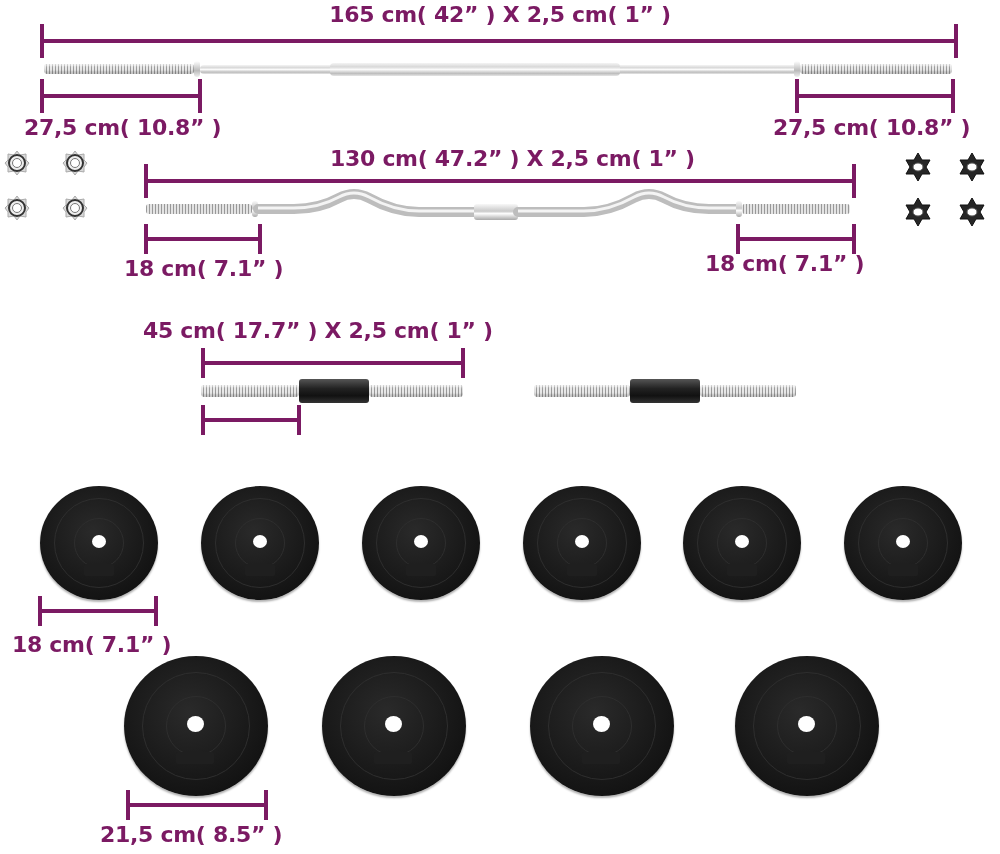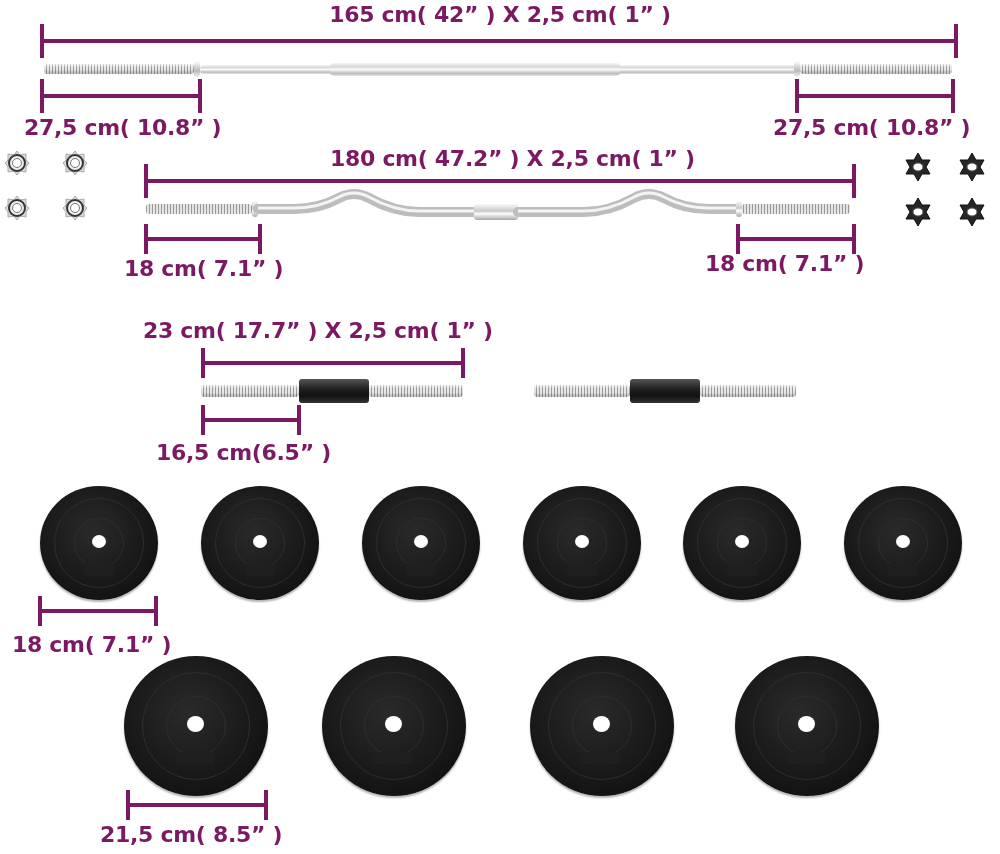--- a/index.html
+++ b/index.html
@@ -68,21 +68,21 @@
       <polygon points="13,1 16,5 22,4 22,10 25,13 22,17 22,22 16,21 13,25 10,21 4,22 4,17 1,13 4,10 4,4 10,5" fill="#d9d9d9" stroke="#aaa"></polygon>
       <circle cx="13" cy="13" r="8" fill="#eee" stroke="#333" stroke-width="2"></circle>
       <circle cx="13" cy="13" r="4.5" fill="#fff" stroke="#777"></circle>
     </svg>
   <svg class="clip" style="left:62px;top:195px;" viewBox="0 0 26 26">
       <polygon points="13,1 16,5 22,4 22,10 25,13 22,17 22,22 16,21 13,25 10,21 4,22 4,17 1,13 4,10 4,4 10,5" fill="#d9d9d9" stroke="#aaa"></polygon>
       <circle cx="13" cy="13" r="8" fill="#eee" stroke="#333" stroke-width="2"></circle>
       <circle cx="13" cy="13" r="4.5" fill="#fff" stroke="#777"></circle>
     </svg>
 
-  <div class="lbl" style="left:330px;top:148px;">180 cm( 47.2” ) X 2,5 cm( 1” )</div>
+  <div class="lbl" style="left:330px;top:148px;">130 cm( 47.2” ) X 2,5 cm( 1” )</div>
   <div class="dim" style="left:144px;top:164px;width:712px;height:34px;">
       <div class="h"></div>
       <div class="t l"></div>
       <div class="t r"></div>
     </div>
 
   <svg class="abs" style="left:144px;top:184px;" width="712" height="40" viewBox="0 0 712 40">
     <defs>
       <linearGradient id="chr" x1="0" y1="0" x2="0" y2="1">
           <stop offset="0" stop-color="#f8f8f8"></stop>
@@ -129,21 +129,21 @@
     </svg>
   <svg class="clip" style="left:903px;top:197px;width:30px;height:30px;" viewBox="0 0 30 30">
       <polygon points="15,1 19,8 27,8 23,15 27,22 19,22 15,29 11,22 3,22 7,15 3,8 11,8" fill="#262626" stroke="#111"></polygon>
       <ellipse cx="15" cy="15" rx="5" ry="4" fill="#fff" stroke="#555"></ellipse>
     </svg>
   <svg class="clip" style="left:957px;top:197px;width:30px;height:30px;" viewBox="0 0 30 30">
       <polygon points="15,1 19,8 27,8 23,15 27,22 19,22 15,29 11,22 3,22 7,15 3,8 11,8" fill="#262626" stroke="#111"></polygon>
       <ellipse cx="15" cy="15" rx="5" ry="4" fill="#fff" stroke="#555"></ellipse>
     </svg>
 
-  <div class="lbl" style="left:143px;top:320px;">23 cm( 17.7” ) X 2,5 cm( 1” )</div>
+  <div class="lbl" style="left:143px;top:320px;">45 cm( 17.7” ) X 2,5 cm( 1” )</div>
   <div class="dim" style="left:201px;top:348px;width:264px;height:30px;">
       <div class="h"></div>
       <div class="t l"></div>
       <div class="t r"></div>
     </div>
 
   <div class="abs" style="left:201px;top:378px;width:264px;height:26px;">
     <div class="thread" style="left:0;top:7px;width:98px;height:12px;"></div>
     <div class="grip" style="left:98px;top:1px;width:70px;"></div>
     <div class="thread" style="left:168px;top:7px;width:94px;height:12px;"></div>
@@ -152,21 +152,20 @@
     <div class="thread" style="left:0;top:7px;width:96px;height:12px;"></div>
     <div class="grip" style="left:96px;top:1px;width:70px;"></div>
     <div class="thread" style="left:166px;top:7px;width:96px;height:12px;"></div>
   </div>
 
   <div class="dim" style="left:201px;top:405px;width:100px;height:30px;">
       <div class="h"></div>
       <div class="t l"></div>
       <div class="t r"></div>
     </div>
-  <div class="lbl" style="left:156px;top:442px;">16,5 cm(6.5” )</div>
 
   <div class="plate" style="left:40px;top:486px;width:118px;height:114px;">
       <div class="ring" style="left:14px;top:12px;width:88px;height:88px;"></div>
       <div class="ring" style="left:34px;top:32px;width:48px;height:48px;"></div>
       <div class="hole" style="left:52px;top:49px;width:14px;height:13px;"></div>
       <div class="tab" style="left:44px;top:78px;width:30px;height:12px;"></div>
     </div>
   <div class="plate" style="left:201px;top:486px;width:118px;height:114px;">
       <div class="ring" style="left:14px;top:12px;width:88px;height:88px;"></div>
       <div class="ring" style="left:34px;top:32px;width:48px;height:48px;"></div>

